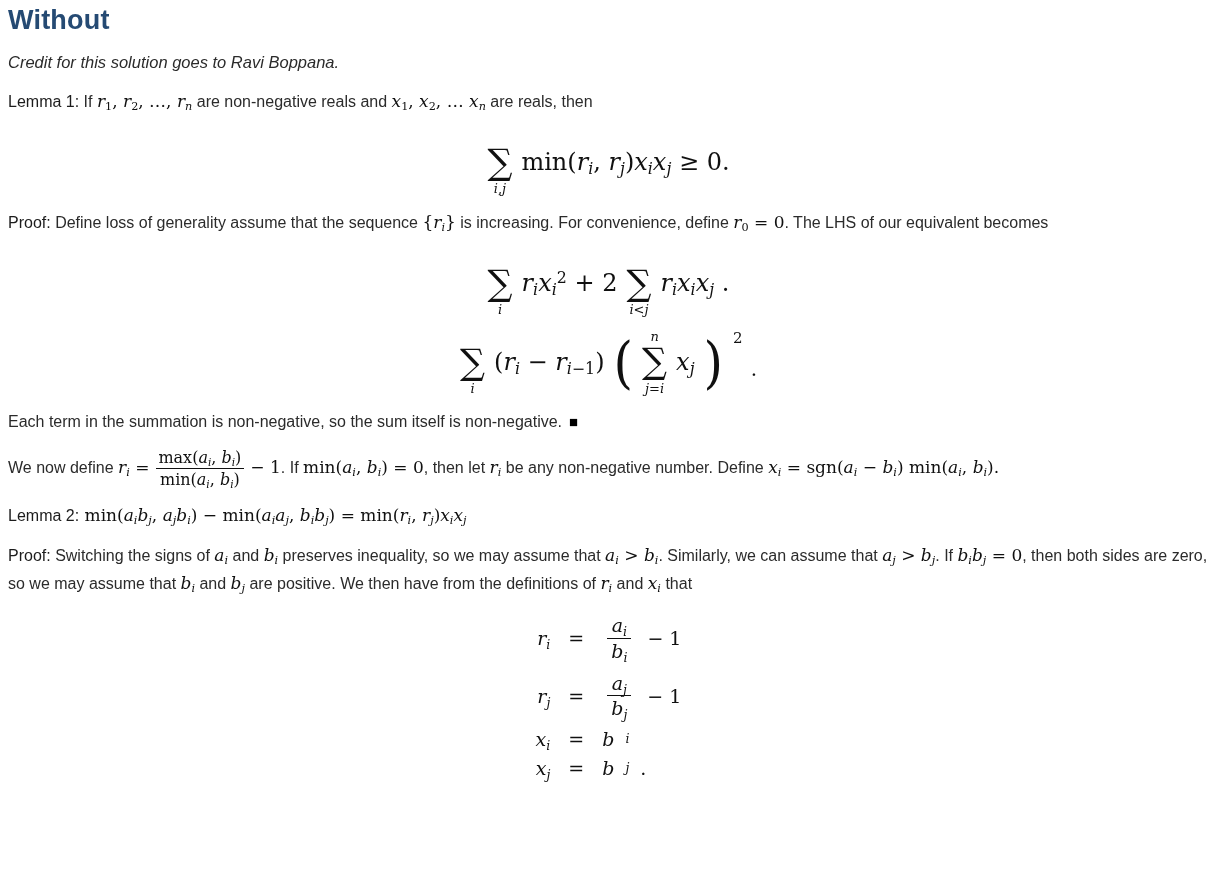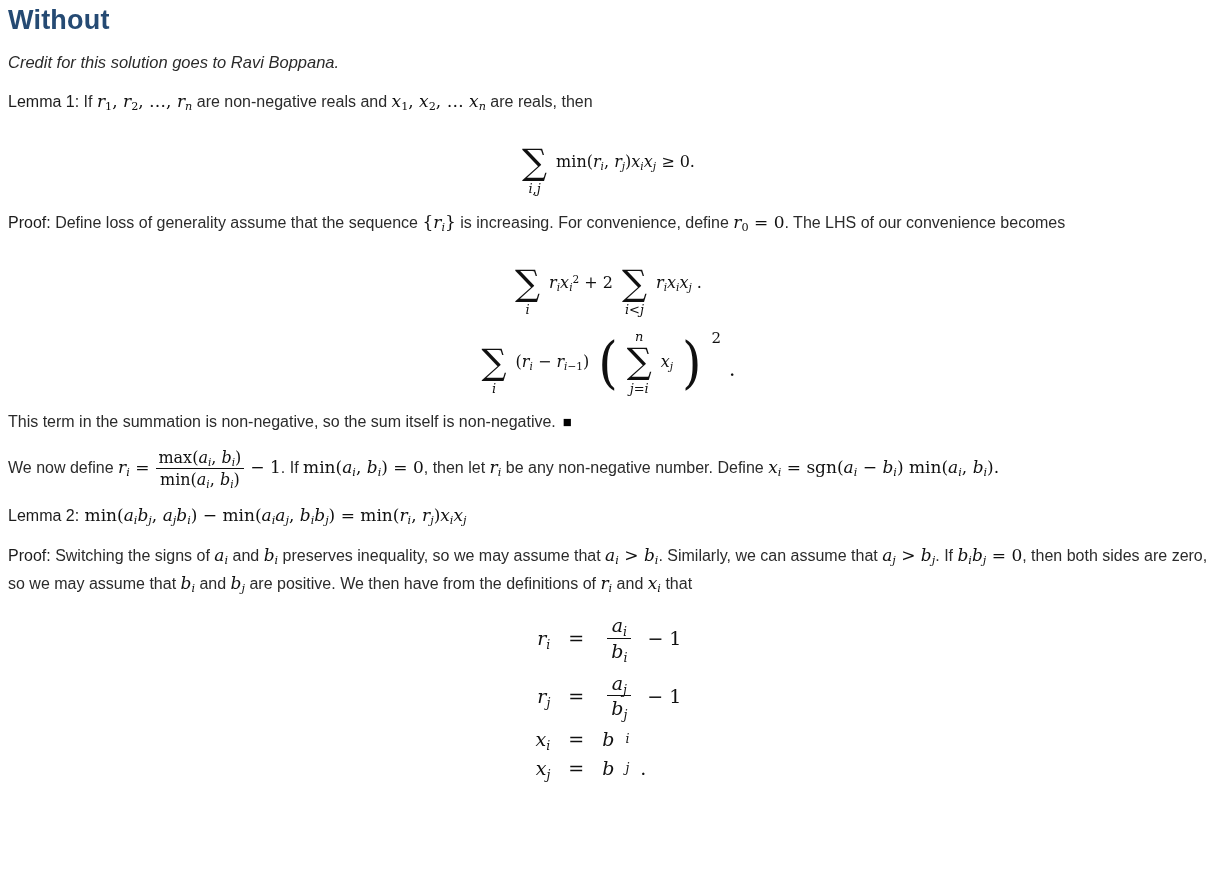--- a/index.html
+++ b/index.html
@@ -29,21 +29,21 @@
 
   
   .math{font-family:"DejaVu Serif",serif;color:#101010;}
   .para .math{font-size:17px;}
   .mi{font-style:italic;}
   .math sub{font-size:66%;vertical-align:-0.28em;line-height:0;}
   .math sup{font-size:66%;vertical-align:0.5em;line-height:0;}
 
   
   .eq{display:flex;justify-content:center;align-items:center;gap:9px;margin:14px 0;}
-  .mbody{font-size:16px;line-height:1.3;text-align:center;}
+  .mbody{font-size:24px;line-height:1.3;text-align:center;}
 
   .sum{display:inline-flex;flex-direction:column;align-items:center;line-height:1;}
   .sum .sigma{font-size:35px;line-height:.95;color:#101010;}
   .sum .limit{font-size:13px;margin-top:3px;white-space:nowrap;}
   .sum .limit-top{font-size:13px;margin-bottom:2px;white-space:nowrap;}
   .sum.below-only::before{content:"";height:16px;}
 
   .bigp{font-size:50px;line-height:.8;display:inline-block;transform:scaleY(1.12);font-weight:400;}
   .power{font-size:15px;position:relative;top:-25px;left:1px;}
   .eq-period{font-size:20px;position:relative;top:6px;}
@@ -83,21 +83,21 @@
   <p class="para"><span class="lbl">Lemma 1:</span><span> If </span><span class="math"><span class="mi">r</span><sub>1</sub>, <span class="mi">r</span><sub>2</sub>, …, <span class="mi">r</span><sub><span class="mi">n</span></sub></span><span> are non-negative reals and </span><span class="math"><span class="mi">x</span><sub>1</sub>, <span class="mi">x</span><sub>2</sub>, … <span class="mi">x</span><sub><span class="mi">n</span></sub></span><span> are reals, then</span></p>
 
   <div class="eq">
     <span class="sum below-only">
       <span class="sigma math">∑</span>
       <span class="limit math"><span class="mi">i</span>,<span class="mi">j</span></span>
     </span>
     <span class="mbody math"><span class="mo">min</span>(<span class="mi">r</span><sub><span class="mi">i</span></sub>, <span class="mi">r</span><sub><span class="mi">j</span></sub>)<span class="mi">x</span><sub><span class="mi">i</span></sub><span class="mi">x</span><sub><span class="mi">j</span></sub> ≥ 0.</span>
   </div>
 
-  <p class="para"><span class="lbl">Proof:</span><span> Define loss of generality assume that the sequence </span><span class="math">{<span class="mi">r</span><sub><span class="mi">i</span></sub>}</span><span> is increasing. For convenience, define </span><span class="math"><span class="mi">r</span><sub>0</sub> = 0</span><span>. The LHS of our convenience becomes</span></p>
+  <p class="para"><span class="lbl">Proof:</span><span> Define loss of generality assume that the sequence </span><span class="math">{<span class="mi">r</span><sub><span class="mi">i</span></sub>}</span><span> is increasing. For convenience, define </span><span class="math"><span class="mi">r</span><sub>0</sub> = 0</span><span>. The LHS of our equivalent becomes</span></p>
 
   <div class="eq">
     <span class="sum below-only">
       <span class="sigma math">∑</span>
       <span class="limit math"><span class="mi">i</span></span>
     </span>
     <span class="mbody math"><span class="mi">r</span><sub><span class="mi">i</span></sub><span class="mi">x</span><sub><span class="mi">i</span></sub><sup>2</sup> + 2</span>
     <span class="sum below-only">
       <span class="sigma math">∑</span>
       <span class="limit math"><span class="mi">i</span>&lt;<span class="mi">j</span></span>
@@ -117,21 +117,21 @@
       <span class="limit-top math"><span class="mi">n</span></span>
       <span class="sigma math">∑</span>
       <span class="limit math"><span class="mi">j</span>=<span class="mi">i</span></span>
     </span>
     <span class="mbody math"><span class="mi">x</span><sub><span class="mi">j</span></sub></span>
     <span class="bigp math">)</span>
     <span class="power math">2</span>
     <span class="eq-period math">.</span>
   </div>
 
-  <p class="para"><span>This term in the summation is non-negative, so the sum itself is non-negative.</span><span class="qed-sq">■</span></p>
+  <p class="para"><span>Each term in the summation is non-negative, so the sum itself is non-negative.</span><span class="qed-sq">■</span></p>
 
   <p class="para"><span>We now define </span><span class="math"><span class="mi">r</span><sub><span class="mi">i</span></sub> =</span><span class="frac inline-frac math">
         <span class="num"><span class="mo">max</span>(<span class="mi">a</span><sub><span class="mi">i</span></sub>, <span class="mi">b</span><sub><span class="mi">i</span></sub>)</span>
         <span class="den"><span class="mo">min</span>(<span class="mi">a</span><sub><span class="mi">i</span></sub>, <span class="mi">b</span><sub><span class="mi">i</span></sub>)</span>
       </span><span class="math">− 1</span><span>. If </span><span class="math"><span class="mo">min</span>(<span class="mi">a</span><sub><span class="mi">i</span></sub>, <span class="mi">b</span><sub><span class="mi">i</span></sub>) = 0</span><span>, then let </span><span class="math"><span class="mi">r</span><sub><span class="mi">i</span></sub></span><span> be any non-negative number. Define </span><span class="math"><span class="mi">x</span><sub><span class="mi">i</span></sub> = <span class="mo">sgn</span>(<span class="mi">a</span><sub><span class="mi">i</span></sub> − <span class="mi">b</span><sub><span class="mi">i</span></sub>) <span class="mo">min</span>(<span class="mi">a</span><sub><span class="mi">i</span></sub>, <span class="mi">b</span><sub><span class="mi">i</span></sub>).</span></p>
 
   <p class="para"><span class="lbl">Lemma 2:</span><span class="math"> <span class="mo">min</span>(<span class="mi">a</span><sub><span class="mi">i</span></sub><span class="mi">b</span><sub><span class="mi">j</span></sub>, <span class="mi">a</span><sub><span class="mi">j</span></sub><span class="mi">b</span><sub><span class="mi">i</span></sub>) − <span class="mo">min</span>(<span class="mi">a</span><sub><span class="mi">i</span></sub><span class="mi">a</span><sub><span class="mi">j</span></sub>, <span class="mi">b</span><sub><span class="mi">i</span></sub><span class="mi">b</span><sub><span class="mi">j</span></sub>) = <span class="mo">min</span>(<span class="mi">r</span><sub><span class="mi">i</span></sub>, <span class="mi">r</span><sub><span class="mi">j</span></sub>)<span class="mi">x</span><sub><span class="mi">i</span></sub><span class="mi">x</span><sub><span class="mi">j</span></sub></span></p>
 
   <p class="para"><span class="lbl">Proof:</span><span> Switching the signs of </span><span class="math"><span class="mi">a</span><sub><span class="mi">i</span></sub></span><span> and </span><span class="math"><span class="mi">b</span><sub><span class="mi">i</span></sub></span><span> preserves inequality, so we may assume that </span><span class="math"><span class="mi">a</span><sub><span class="mi">i</span></sub> &gt; <span class="mi">b</span><sub><span class="mi">i</span></sub></span><span>. Similarly, we can assume that </span><span class="math"><span class="mi">a</span><sub><span class="mi">j</span></sub> &gt; <span class="mi">b</span><sub><span class="mi">j</span></sub></span><span>. If </span><span class="math"><span class="mi">b</span><sub><span class="mi">i</span></sub><span class="mi">b</span><sub><span class="mi">j</span></sub> = 0</span><span>, then both sides are zero, so we may assume that </span><span class="math"><span class="mi">b</span><sub><span class="mi">i</span></sub></span><span> and </span><span class="math"><span class="mi">b</span><sub><span class="mi">j</span></sub></span><span> are positive. We then have from the definitions of </span><span class="math"><span class="mi">r</span><sub><span class="mi">i</span></sub></span><span> and </span><span class="math"><span class="mi">x</span><sub><span class="mi">i</span></sub></span><span> that</span></p>
 

